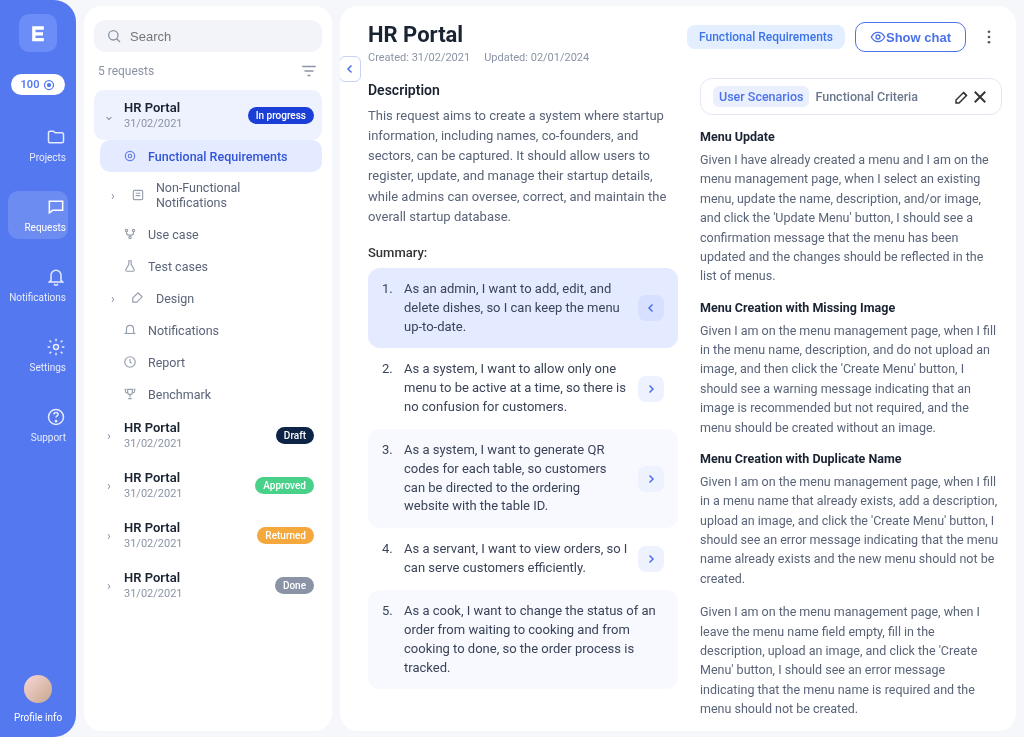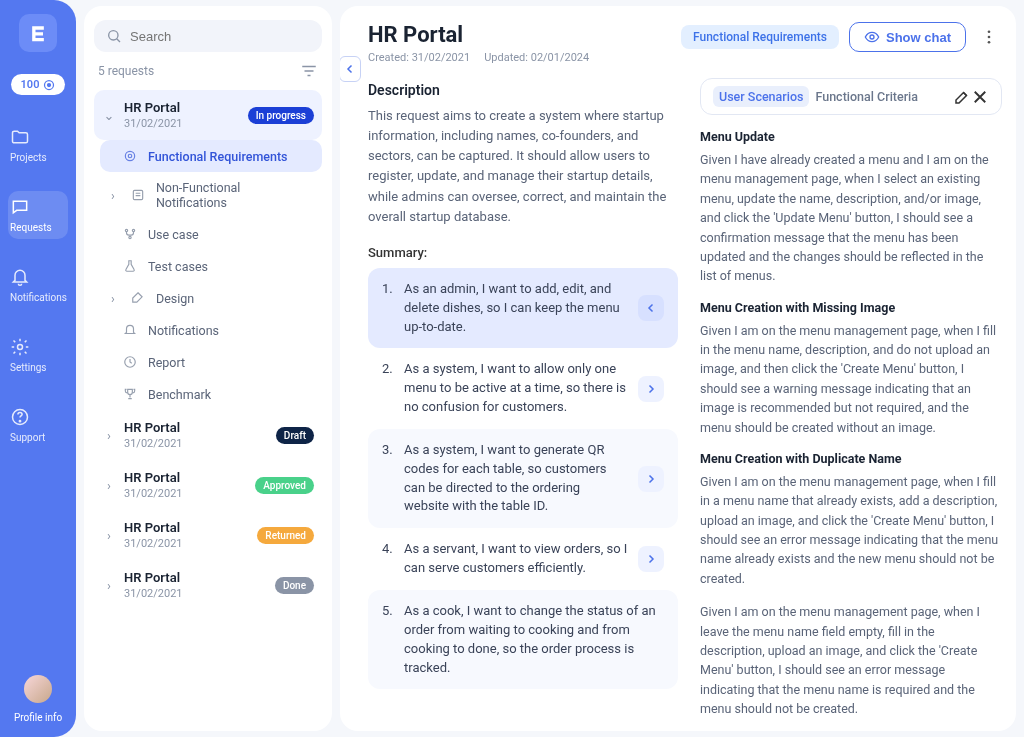--- a/index.html
+++ b/index.html
@@ -2,21 +2,21 @@
 <html><head>
 <meta charset="utf-8">
 <style>
 * { box-sizing: border-box; margin: 0; padding: 0; }
 body { font-family: -apple-system, BlinkMacSystemFont, "Segoe UI", Roboto, sans-serif; background: #f5f7fb; font-size: 13px; color: #1a2332; overflow: hidden; }
 .app { display: flex; height: 737px; width: 1024px; }
 
 .sidebar-nav { width: 76px; background: #5478f0; display: flex; flex-direction: column; align-items: center; padding: 14px 0; color: #fff; border-radius: 0 22px 22px 0; }
 .logo { width: 38px; height: 38px; background: #6c8cf7; border-radius: 10px; display: flex; align-items: center; justify-content: center; font-weight: 700; font-size: 20px; margin-bottom: 22px; }
 .nav-badge { background: #fff; color: #5478f0; padding: 4px 10px; border-radius: 12px; font-size: 11px; font-weight: 600; display: flex; align-items: center; gap: 4px; margin-bottom: 26px; }
-.nav-item { display: flex; flex-direction: column; align-items: flex-start; gap: 5px; margin-bottom: 22px; font-size: 10px; cursor: pointer; opacity: 0.85; padding: 6px 2px; border-radius: 10px; width: 60px; }
+.nav-item { display: flex; flex-direction: column; align-items: flex-end; gap: 5px; margin-bottom: 22px; font-size: 10px; cursor: pointer; opacity: 0.85; padding: 6px 2px; border-radius: 10px; width: 60px; }
 .nav-item.active { background: rgba(255,255,255,0.15); opacity: 1; }
 .nav-item .icon { width: 20px; height: 20px; display:flex; align-items:center; justify-content:center; }
 .nav-spacer { flex: 1; }
 .profile-pic { width: 28px; height: 28px; border-radius: 50%; background: linear-gradient(135deg,#f8d7da,#c7a78a); margin-bottom: 4px; }
 .profile-item { display:flex; flex-direction:column; align-items:center; gap:5px; font-size:10px; }
 
 .col-requests { width: 248px; background: #fff; border-radius: 18px; margin: 6px 0 6px 8px; padding: 14px 10px; display:flex; flex-direction:column; }
 .search-box { display:flex; align-items:center; gap:8px; background:#f2f4fa; border-radius:12px; padding:8px 12px; color:#8a94a6; margin-bottom: 10px; }
 .search-box input { border:none; background:transparent; outline:none; font-size:13px; width:100%; }
 .req-header { display:flex; justify-content:space-between; align-items:center; color:#8a94a6; font-size:12px; padding: 0 4px 10px 4px; }
@@ -43,21 +43,21 @@
 .sub-item.has-chev { padding-left: 6px; }
 .sub-item .chevron{ color:#8a94a6; }
 .sub-icon { width:16px; height:16px; display:flex; align-items:center; justify-content:center; opacity:0.7; }
 
 .col-content { flex:1; background:#fff; border-radius:18px; margin:6px 8px 6px 8px; padding: 16px 14px 16px 28px; display:flex; flex-direction:column; overflow:hidden; position:relative;}
 .content-top { display:flex; justify-content:space-between; align-items:flex-start; }
 .page-title { font-size:22px; font-weight:700; margin-bottom:4px; }
 .page-dates { font-size:11px; color:#8a94a6; display:flex; gap:14px; }
 .top-controls { display:flex; align-items:center; gap:10px; }
 .pill-tag { background:#e3efff; color:#3d72e8; font-size:12px; padding:5px 12px; border-radius:8px; font-weight:500; }
-.show-chat { border:1.5px solid #4c72ea; color:#4c72ea; background:#fff; padding:6px 14px; border-radius:10px; font-size:13px; font-weight:600; display:flex; align-items:center; gap:6px; cursor:pointer; }
+.show-chat { border:1.5px solid #4c72ea; color:#4c72ea; background:#fff; padding:6px 14px; border-radius:10px; font-size:13px; font-weight:600; display:flex; align-items:center; cursor:pointer; }
 .kebab { color:#555; cursor:pointer; padding:4px; }
 
 .collapse-handle { position:absolute; left:-1px; top:50px; width:22px; height:26px; border:1px solid #c7d2f5; border-radius:6px; background:#fff; display:flex; align-items:center; justify-content:center; color:#4c72ea; cursor:pointer; }
 
 .content-body { display:flex; gap:18px; margin-top:14px; flex:1; overflow:hidden; }
 .left-body { flex:1; overflow-y:auto; padding-right:4px; }
 .section-h { font-weight:600; font-size:14px; margin-bottom:8px; margin-top: 4px; color:#1a2332; }
 .desc { color:#5a6478; font-size:13px; line-height:1.55; margin-bottom:18px; max-width: 330px;}
 .summary-h { font-weight:500; margin-bottom:8px; color:#333;}
 .summary-list { list-style:none; }

